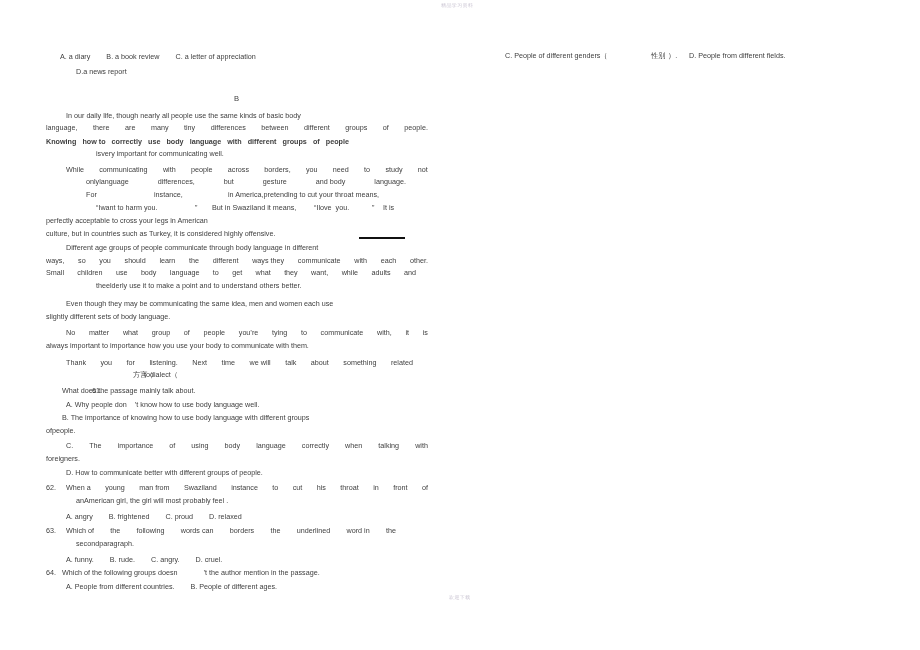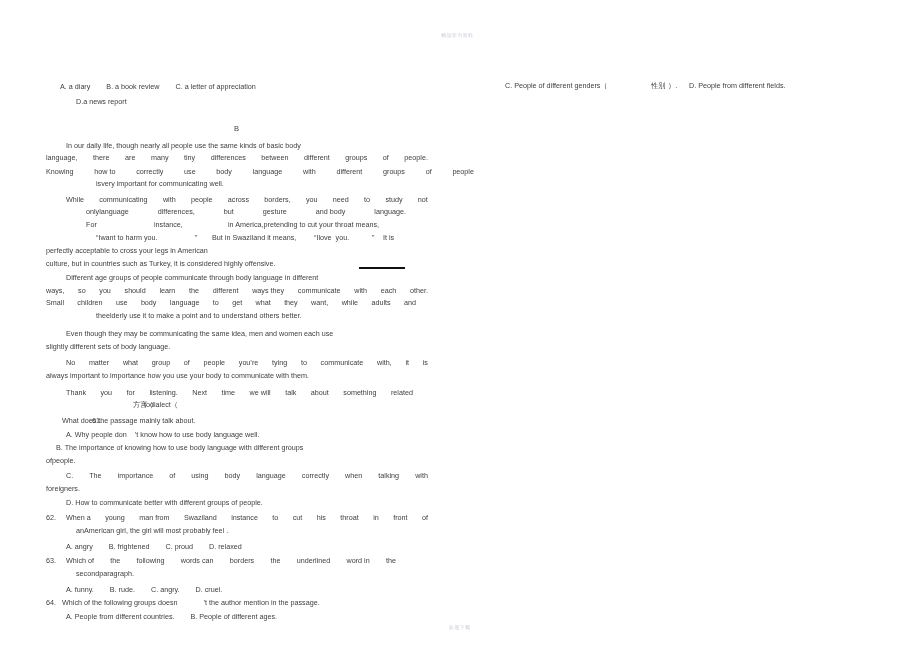--- a/index.html
+++ b/index.html
@@ -11,21 +11,20 @@
     width: 920px;
     height: 650px;
     position: relative;
     font-family: "Liberation Sans", sans-serif;
     color: #3a3a3a;
     overflow: hidden;
   }
   .page {
     position: absolute;
     inset: 0;
-    margin-top: 30px;
   }
   
   .watermark {
     position: absolute;
     font-size: 5px;
     letter-spacing: 0.4px;
     color: #b9b2c4;
     opacity: 0.75;
     white-space: nowrap;
     font-family: "DejaVu Sans", sans-serif;
@@ -84,21 +83,21 @@
     <span>are</span>
     <span>many</span>
     <span>tiny</span>
     <span>differences</span>
     <span>between</span>
     <span>different</span>
     <span>groups</span>
     <span>of</span>
     <span>people.</span>
   </div>
-  <div class="t-justify spread" style="left:46px; top:138px; width:428px;">
+  <div class="t-justify spread" style="left:46px; top:138px; width:303px;font-weight:bold;">
     <span>Knowing</span>
     <span>how to</span>
     <span>correctly</span>
     <span>use</span>
     <span>body</span>
     <span>language</span>
     <span>with</span>
     <span>different</span>
     <span>groups</span>
     <span>of</span>
@@ -206,21 +205,21 @@
     <span>something</span>
     <span>related</span>
   </div>
   <div class="txt" style="left:96px; top:371px;padding-left:48px;">todialect（</div>
   <div class="txt cn" style="left:133px; top:371px;">方言</div>
   <div class="txt" style="left:150px; top:371px;">）.</div>
 
   <div class="txt" style="left:46px; top:387px;padding-left:46px;">61.</div>
   <div class="txt" style="left:62px; top:387px;">What does the passage mainly talk about.</div>
   <div class="txt" style="left:66px; top:401px;">A. Why people don    ’t know how to use body language well.</div>
-  <div class="txt" style="left:56px; top:414px;">B. The importance of knowing how to use body language with different groups</div>
+  <div class="txt" style="left:62px; top:414px;">B. The importance of knowing how to use body language with different groups</div>
   <div class="txt" style="left:46px; top:427px;">ofpeople.</div>
   <div class="t-justify spread" style="left:66px; top:442px; width:362px;">
     <span>C.</span>
     <span>The</span>
     <span>importance</span>
     <span>of</span>
     <span>using</span>
     <span>body</span>
     <span>language</span>
     <span>correctly</span>

